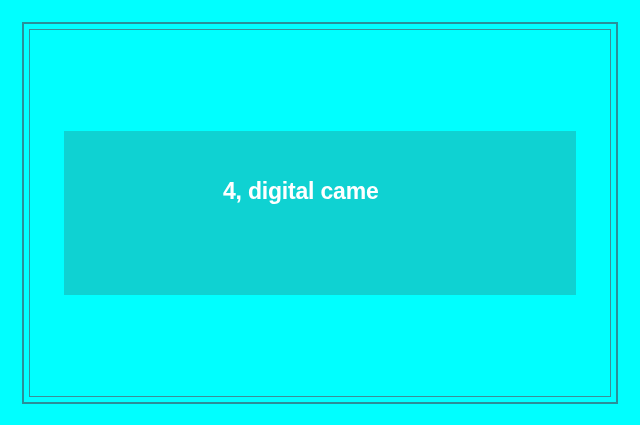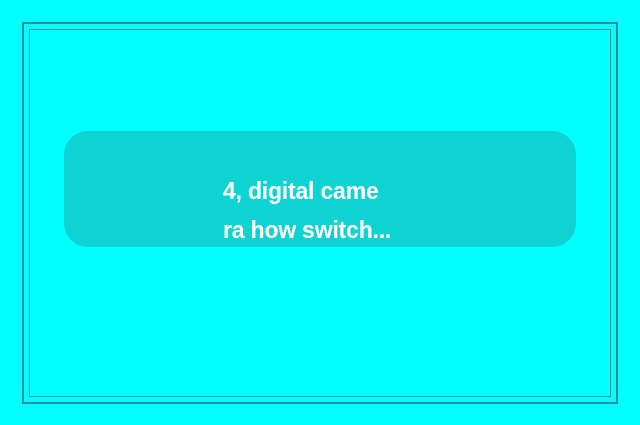--- a/index.html
+++ b/index.html
@@ -42,24 +42,23 @@
     box-sizing: border-box;
     pointer-events: none;
   }
 
   
   .content-panel {
     position: absolute;
     left: 64px;
     top: 131px;
     width: 512px;
-    height: 116px;
+    height: 164px;
     background: #0fd2d2;
     box-sizing: border-box;
-    border-radius: 24px;
   }
 
   .caption-block {
     position: absolute;
     left: 159px;      
     top: 41px;        
     width: 300px;
   }
 
   .caption-line {
@@ -77,17 +76,16 @@
 <body>
 
 <div id="canvas">
 
   <div class="frame-outer"></div>
   <div class="frame-inner"></div>
 
   <div class="content-panel">
     <div class="caption-block">
       <span class="caption-line">4, digital came</span>
-      <span class="caption-line">ra how switch...</span>
     </div>
   </div>
 
 </div>
 
 </body></html>

